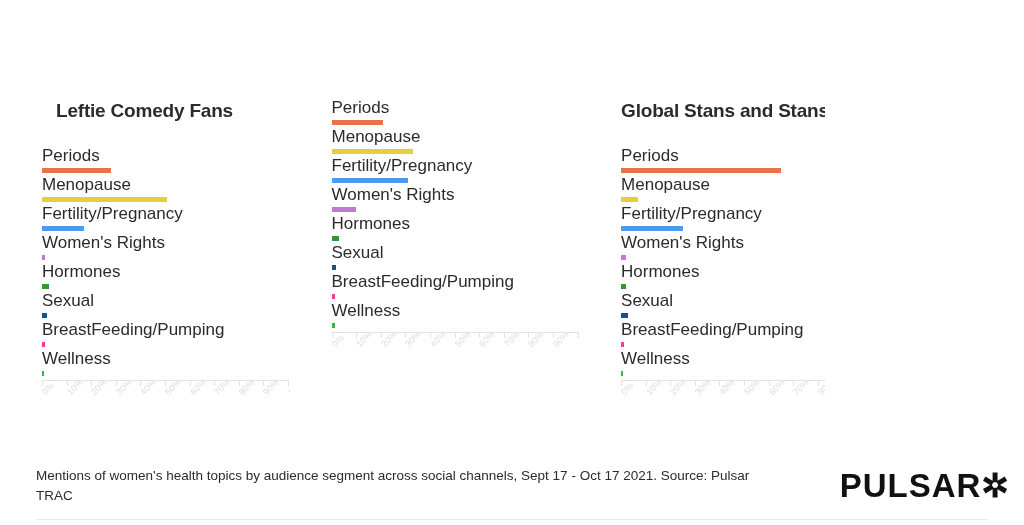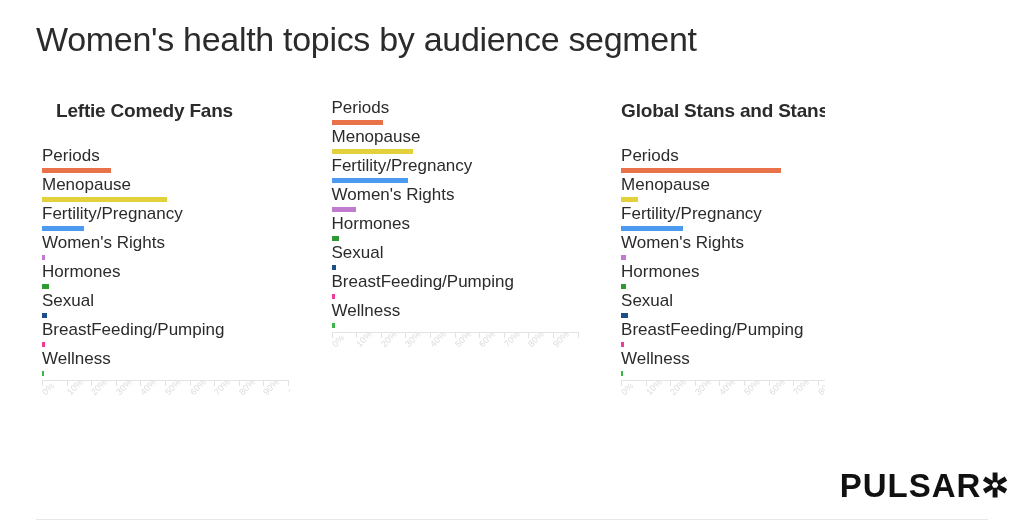--- a/index.html
+++ b/index.html
@@ -143,21 +143,20 @@
     top: 519px;
     height: 1px;
     background: #e8e8e8;
   }
 </style>
 </head>
 <body>
 
 <div class="slide">
 
-  <div class="page-title">Women's health topics by audience segment</div>
 
   <div class="charts-row">
     <div class="panel panel-1">
       <div class="panel-title">Leftie Comedy Fans</div>
       <div class="plot">
           <div class="cat-row">
             <div class="cat-label">Periods</div>
             <div class="bar" style="width: 68.88px; background: rgb(232, 115, 74);"></div>
           </div>
           <div class="cat-row">
@@ -327,17 +326,18 @@
           <div class="tick" style="left: 196.8px;"></div>
           <div class="tick-label" style="left: 194.8px;">80%</div>
           <div class="tick" style="left: 221.4px;"></div>
           <div class="tick-label" style="left: 219.4px;">90%</div>
           <div class="tick" style="left: 246px;"></div>
           <div class="tick-label" style="left: 244px;">100%</div>
         </div>
     </div>
   </div>
 
+  <div class="footer">Mentions of women's health topics by audience segment across social channels, Sept 17 - Oct 17 2021. Source: Pulsar TRAC</div>
 
   <div class="brand"><span>PULSAR</span><span class="star">✲</span></div>
 
   <div class="bottom-divider"></div>
 </div>
 
 </body></html>

